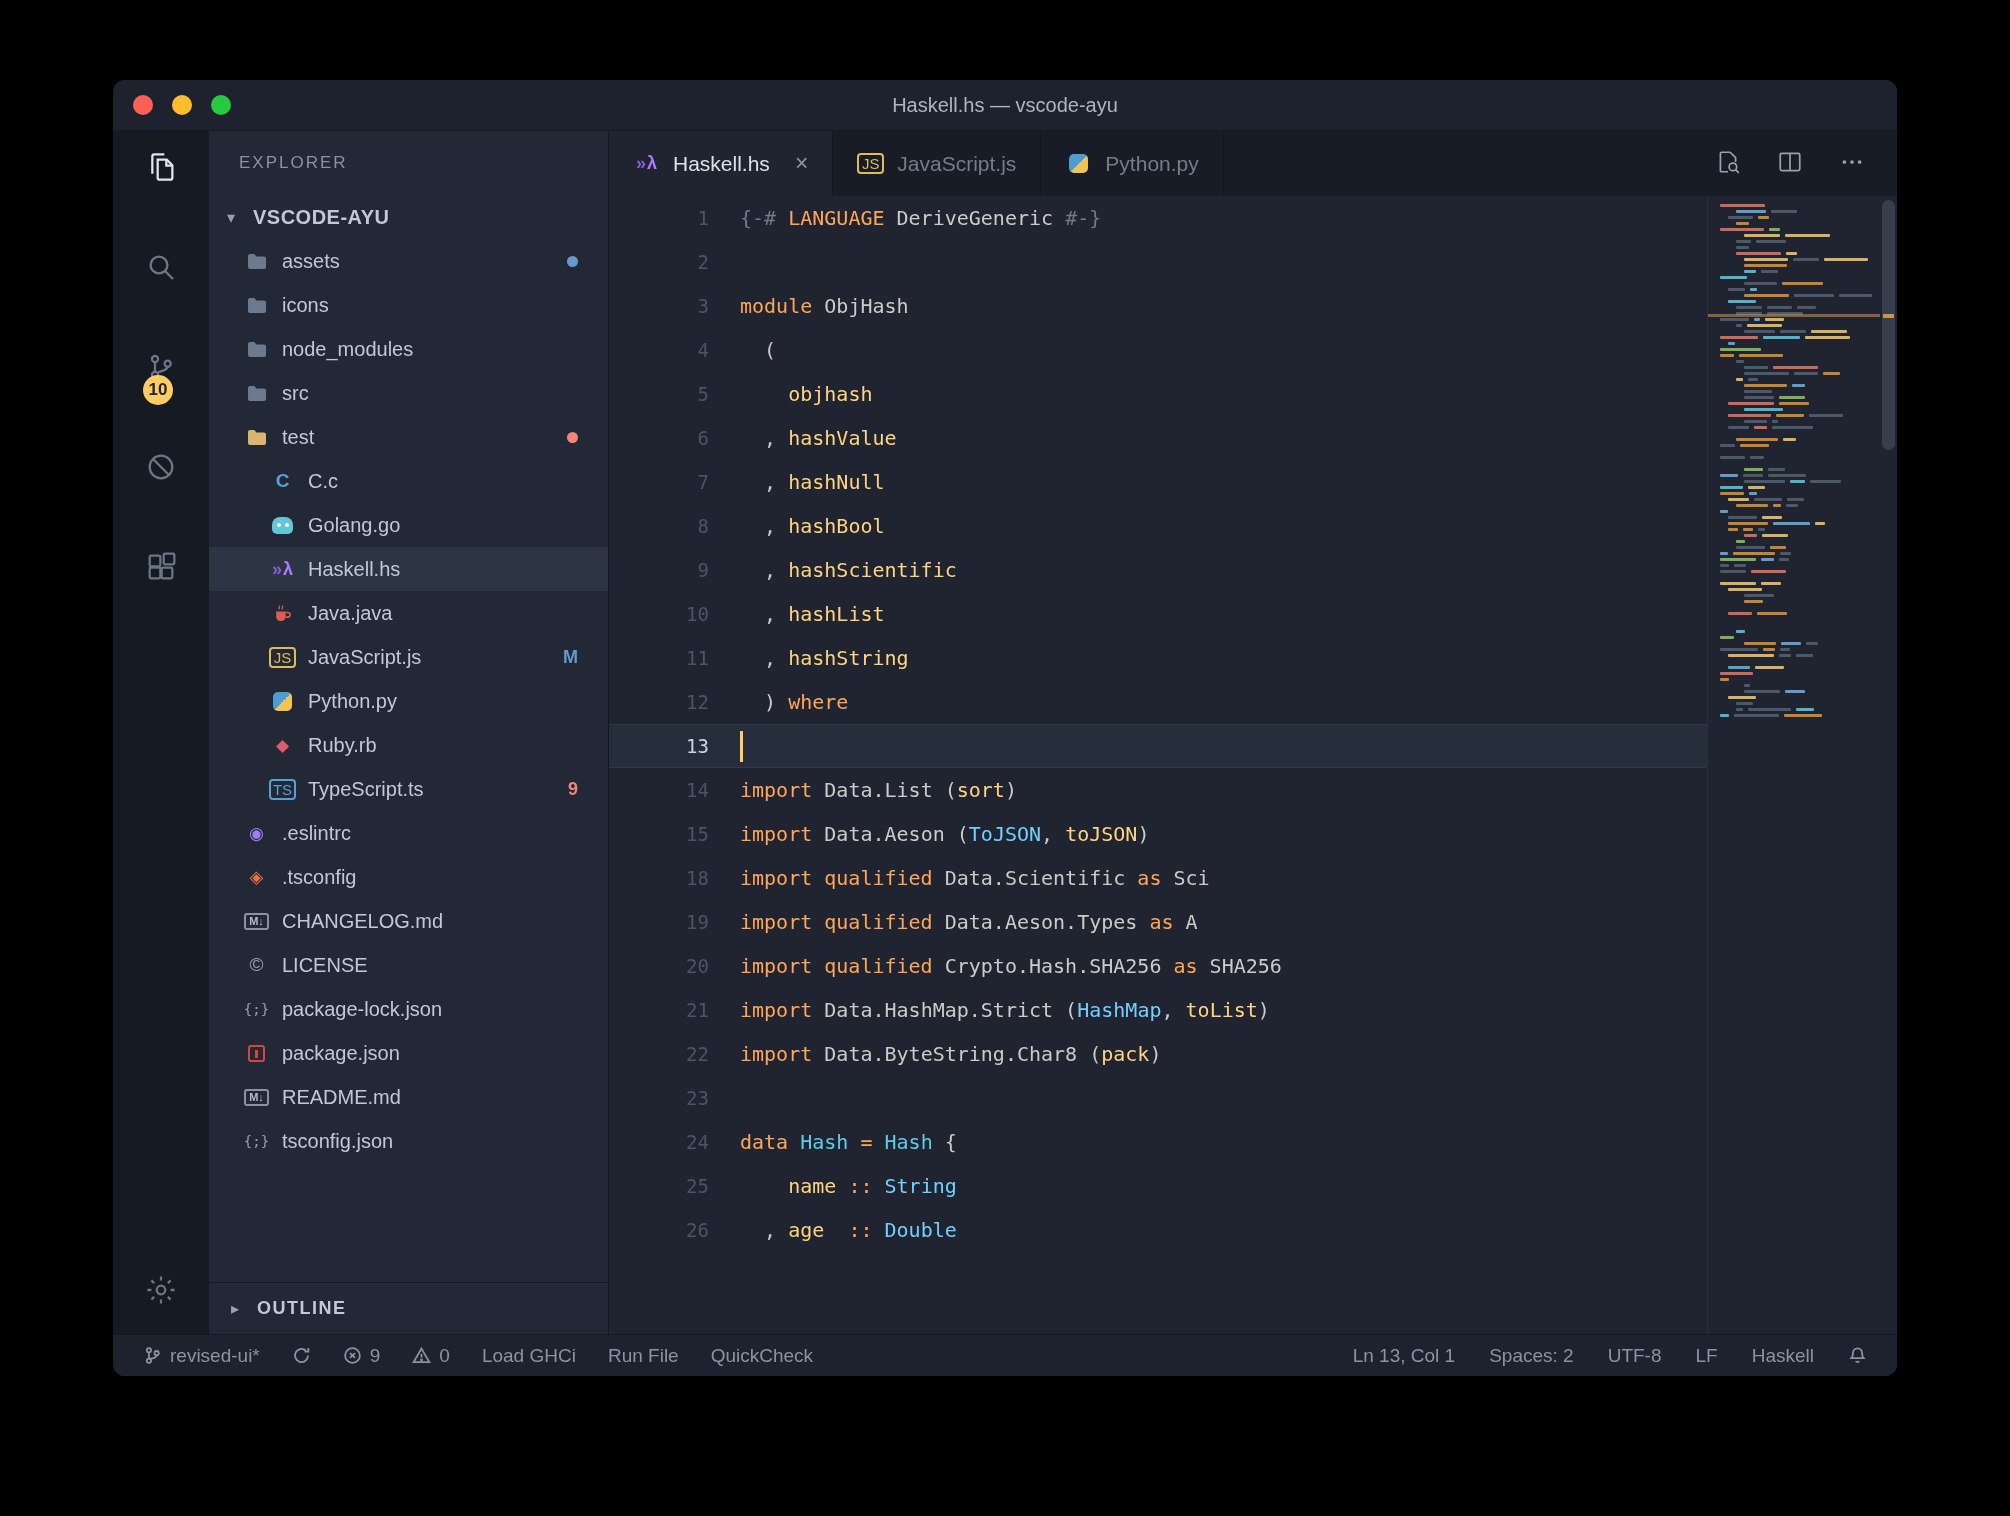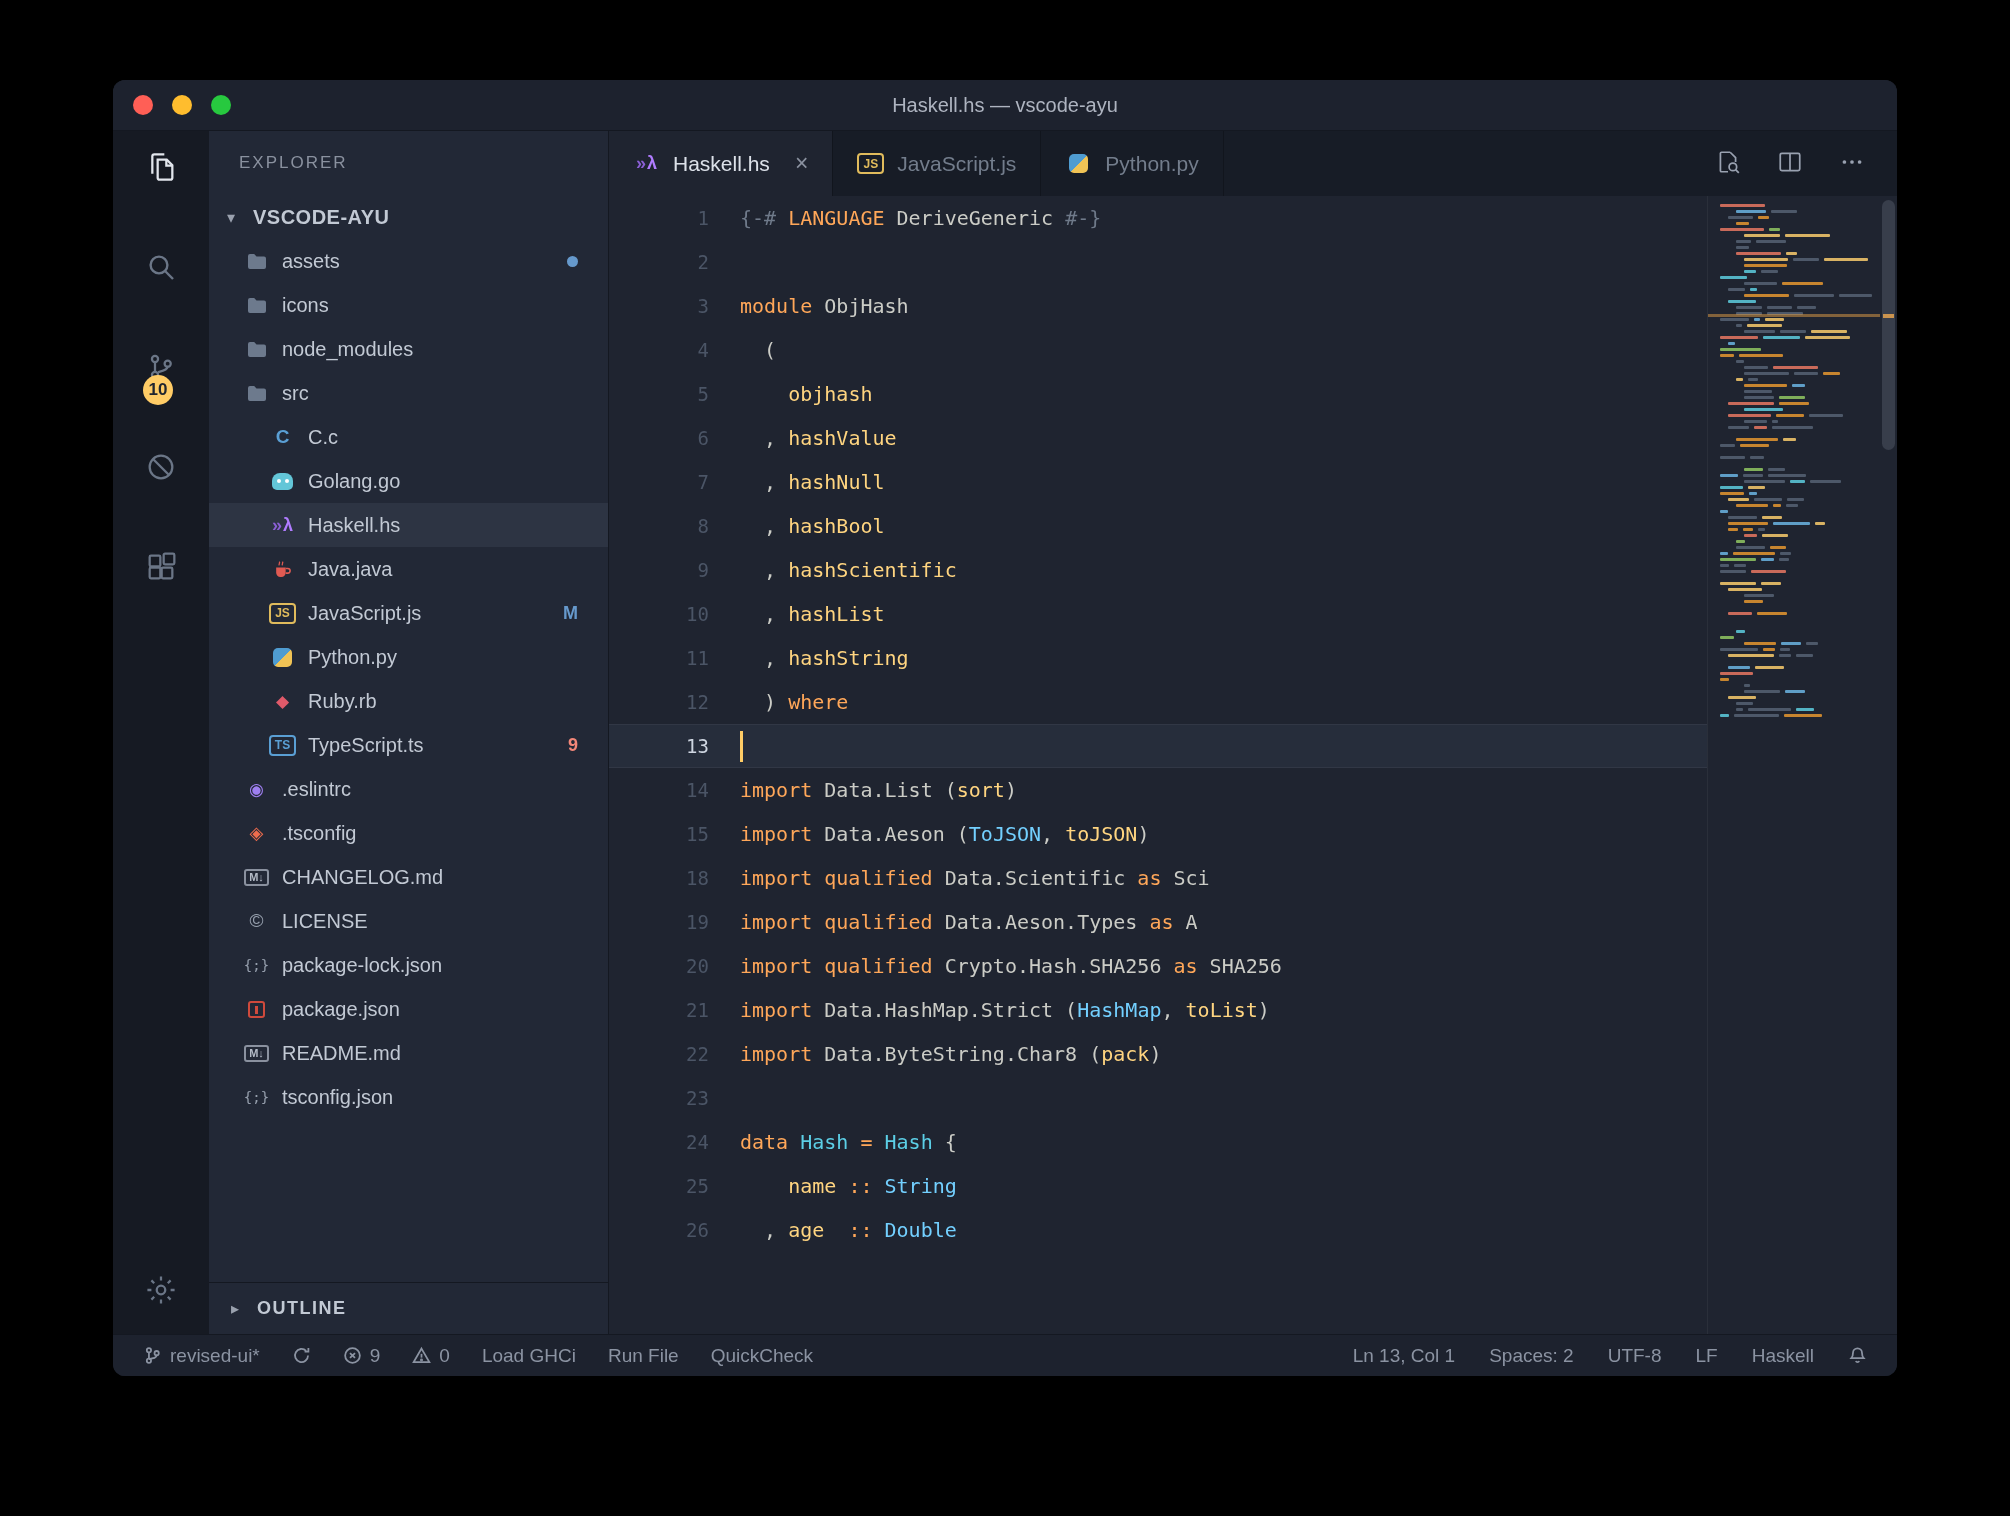--- a/index.html
+++ b/index.html
@@ -63,21 +63,21 @@
   .ruler-mark{position:absolute;top:118px;left:3px;width:11px;height:4px;background:rgba(240,170,80,.8)}
   
   .statusbar{height:42px;background:#1d222e;border-top:1px solid #141821;display:flex;align-items:center;
     padding:0 30px;color:#8b93a2;font-size:19px;flex:0 0 auto}
   .sb-left{display:flex;gap:32px;}
   .sb-right{margin-left:auto;display:flex;gap:34px;align-items:center}
   .sitem{display:flex;align-items:center;gap:8px;white-space:nowrap}
   .sicon{display:inline-flex}
   
   .chip{display:inline-flex;align-items:center;justify-content:center;width:38px;height:21px;border-radius:4px;
-    font-size:12px;font-weight:bold;font-family:"Liberation Sans",sans-serif}
+    font-size:15px;font-weight:normal;font-family:"Liberation Sans",sans-serif}
   .chip-js{border:2px solid #e0bb5c;color:#e0bb5c}
   .chip-ts{border:2px solid #5a9fd4;color:#5a9fd4}
   .fic-letter{font-size:19px;font-weight:bold;font-family:"Liberation Sans",sans-serif}
   .gopher{width:21px;height:17px;background:#63c6d8;border-radius:8px 8px 5px 5px;display:inline-flex;justify-content:center;align-items:center;gap:4px}
   .gopher i{width:4px;height:4px;background:#fff;border-radius:50%}
   .hask{font-size:18px;font-weight:bold;color:#b07cff}
   .hask b{color:#8a5fd4;margin-right:1px}
   .pychip{width:19px;height:19px;border-radius:5px;background:linear-gradient(135deg,#4f9cd1 50%,#f0c355 50%)}
   .rbdi{color:#e05a6a;font-size:17px}
   .mdchip{border:2px solid #8a919f;color:#b3bac6;border-radius:3px;font-size:11px;font-weight:bold;padding:0 3px;height:17px;
@@ -187,20 +187,29 @@
             </span>
             <span class="tlabel">node_modules</span>
           </div>
           <div class="trow" style="padding-left: 34px;">
             <span class="fic">
               <svg width="20" height="17" viewBox="0 0 20 17">
                 <path d="M1 3a2 2 0 0 1 2-2h4.2L9.5 3.6H17a2 2 0 0 1 2 2V14a2 2 0 0 1-2 2H3a2 2 0 0 1-2-2z" fill="#6d7a8d"></path>
               </svg>
             </span>
             <span class="tlabel">src</span>
+          </div>
+          <div class="trow" style="padding-left: 34px;">
+            <span class="fic">
+              <svg width="20" height="17" viewBox="0 0 20 17">
+                <path d="M1 3a2 2 0 0 1 2-2h4.2L9.5 3.6H17a2 2 0 0 1 2 2V14a2 2 0 0 1-2 2H3a2 2 0 0 1-2-2z" fill="#dbb56f"></path>
+              </svg>
+            </span>
+            <span class="tlabel">test</span>
+            <span class="dot" style="background:#f28779"></span>
           </div>
           <div class="trow" style="padding-left: 60px;">
             <span class="fic">
               <span class="fic-letter" style="color:#5a9fd4">C</span>
             </span>
             <span class="tlabel">C.c</span>
           </div>
           <div class="trow" style="padding-left: 60px;">
             <span class="fic">
               <span class="gopher">

